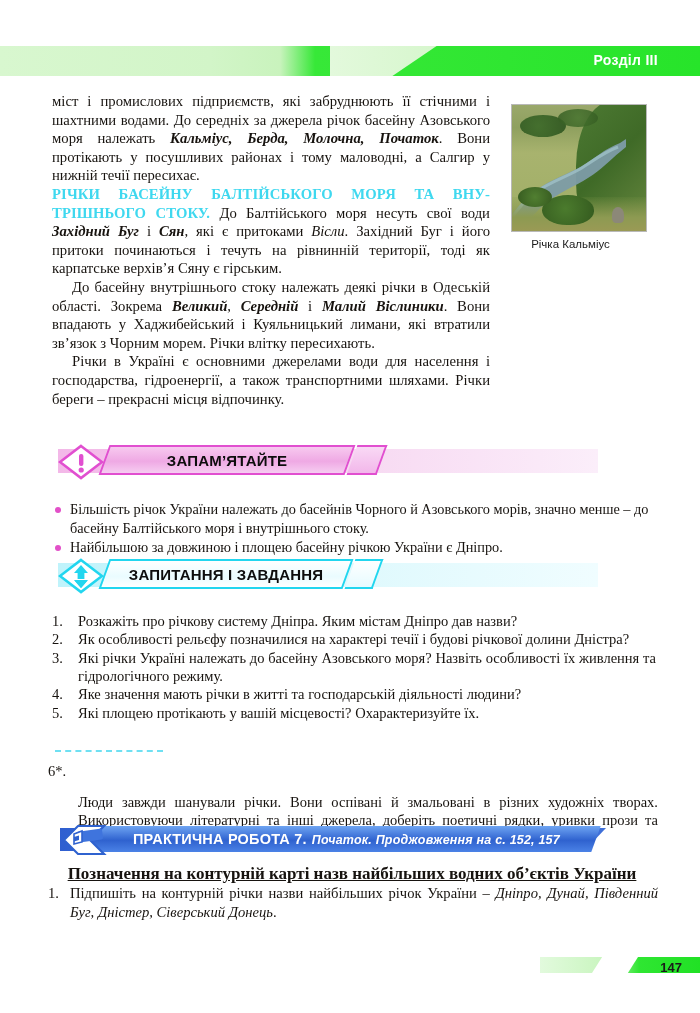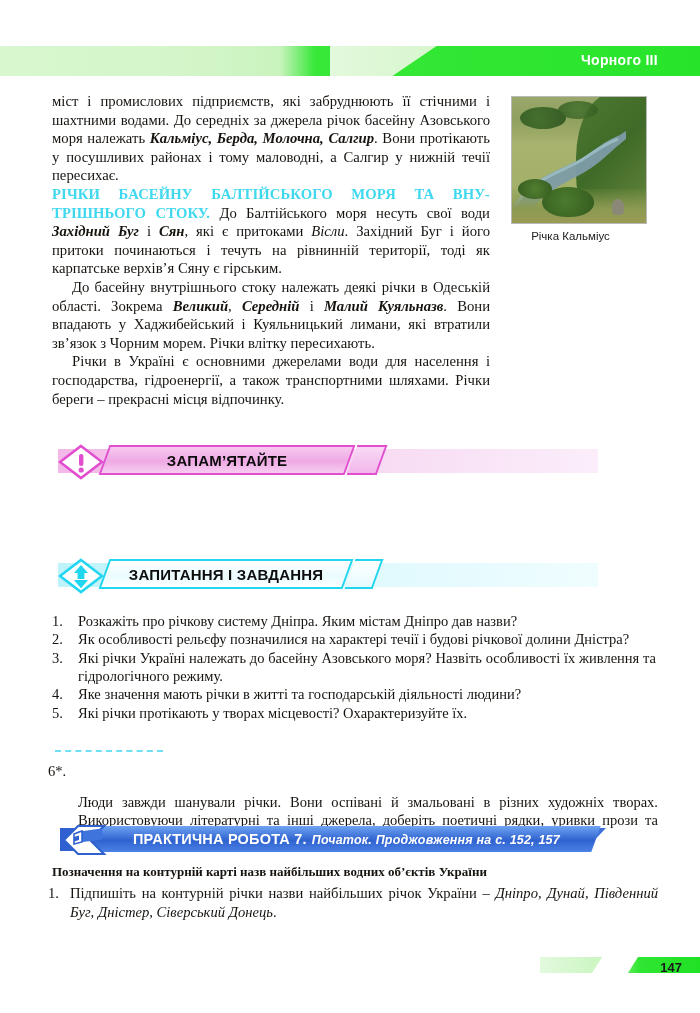--- a/index.html
+++ b/index.html
@@ -37,21 +37,21 @@
   }
   .col p { margin: 0; text-indent: 0; }
   .col p.ind { text-indent: 20px; }
   .bi { font-weight: bold; font-style: italic; }
   .it { font-style: italic; }
   .runhead {
     color: #3fd8ef; font-weight: bold; letter-spacing: .1px;
   }
 
   
-  .photo-wrap { position: absolute; left: 511px; top: 96px; width: 119px; }
+  .photo-wrap { position: absolute; left: 511px; top: 104px; width: 119px; }
   .photo {
     width: 136px; height: 128px; border: 1px solid #b9b9b9; overflow: hidden;
     position: relative; background: #9db36a;
   }
   .ph-sky { position:absolute; inset:0;
     background: linear-gradient(to bottom,#9aa86b 0%, #8fa05f 18%, #a8b36e 38%, #9fae66 100%); }
   .ph-hillR { position:absolute; right:-6px; top:-4px; width:76px; height:136px;
     background: linear-gradient(135deg,#4d7a33 0%, #3f6a27 45%, #6c8a42 100%);
     border-radius: 48% 10% 22% 40%; }
   .ph-bushTop { position:absolute; left:8px; top:10px; width:46px; height:22px;
@@ -164,22 +164,22 @@
   }
   .star-item {
     position: absolute; left: 48px; width: 610px;
     font-size: 14.5px; line-height: 1.265; color: #17130f;
     display: flex;
   }
   .star-item .num { width: 30px; flex: none; }
   .star-item .txt { flex: 1; text-align: justify; margin-top: 31px; }
 
   .pw-title {
-    position: absolute; left: 52px; width: 600px; text-align: left;
-    font-weight: bold; font-size: 13px; color: #17130f;
+    position: absolute; left: 52px; width: 600px; text-align: center;
+    font-weight: bold; font-size: 17px; color: #17130f; text-decoration: underline;
   }
   .pw-item {
     position: absolute; left: 48px; width: 610px;
     font-size: 14.6px; line-height: 1.27; color: #17130f; display: flex;
   }
   .pw-item .num { width: 22px; flex:none; }
   .pw-item .txt { flex: 1; text-align: justify; }
 
   
   .footer-bar {
@@ -196,28 +196,28 @@
     font-size: 13px; font-weight: bold; color: #1a1a1a; text-align: center;
   }
 </style>
 </head>
 <body>
 
 <div class="page">
 
   <div class="header-bar"></div>
   <div class="header-notch2"></div>
-  <div class="header-title">Чорного III</div>
+  <div class="header-title">Розділ III</div>
 
   <div class="col">
-    <p><span>міст і промислових підприємств, які забруднюють її стічни­ми і шахтними водами. До середніх за джерела річок ба­сейну Азовського моря належать </span><span class="bi">Кальміус, Берда, Молочна, Салгир</span><span>. Вони протікають у посушливих районах і тому ма­ловодні, а Салгир у нижній течії пересихає.</span></p>
+    <p><span>міст і промислових підприємств, які забруднюють її стічни­ми і шахтними водами. До середніх за джерела річок ба­сейну Азовського моря належать </span><span class="bi">Кальміус, Берда, Молочна, Початок</span><span>. Вони протікають у посушливих районах і тому ма­ловодні, а Салгир у нижній течії пересихає.</span></p>
 
     <p><span class="runhead">РІЧКИ БАСЕЙНУ БАЛТІЙСЬКОГО МОРЯ ТА ВНУ­ТРІШНЬОГО СТОКУ.</span><span> До Балтійського моря несуть свої води </span><span class="bi">Західний Буг</span><span> і </span><span class="bi">Сян</span><span>, які є притоками </span><span class="it">Вісли</span><span>. Західний Буг і його притоки починаються і течуть на рівнинній території, тоді як карпатське верхів’я Сяну є гірським.</span></p>
 
-    <p class="ind"><span>До басейну внутрішнього стоку належать деякі річки в Одеській області. Зокрема </span><span class="bi">Великий</span><span>, </span><span class="bi">Середній</span><span> і </span><span class="bi">Малий Куяль­назв</span><span>. Вони впадають у Хаджибейський і Куяльницький ли­мани, які втратили зв’язок з Чорним морем. Річки влітку пересихають.</span></p>
+    <p class="ind"><span>До басейну внутрішнього стоку належать деякі річки в Одеській області. Зокрема </span><span class="bi">Великий</span><span>, </span><span class="bi">Середній</span><span> і </span><span class="bi">Малий Вісли­ники</span><span>. Вони впадають у Хаджибейський і Куяльницький ли­мани, які втратили зв’язок з Чорним морем. Річки влітку пересихають.</span></p>
 
     <p class="ind">Річки в Україні є основними джерелами води для насе­лення і господарства, гідроенергії, а також транспортними шляхами. Річки береги – прекрасні місця відпочинку.</p>
   </div>
 
   <div class="photo-wrap">
     <div class="photo">
       <div class="ph-sky"></div>
       <div class="ph-hillR"></div>
       <div class="ph-bushTop"></div>
       <div class="ph-bush2"></div>
@@ -241,20 +241,24 @@
     </div>
     <div class="ico">
       <svg width="46" height="36" viewBox="0 0 46 36">
         <polygon points="23,2 44,18 23,34 2,18" fill="#ffffff" stroke="#e14fd0" stroke-width="2.6"></polygon>
         <rect x="21" y="10" width="4.4" height="12" rx="2" fill="#e14fd0"></rect>
         <circle cx="23.2" cy="26" r="2.6" fill="#e14fd0"></circle>
       </svg>
     </div>
   </div>
 
+  <ul class="bullets" style="top:500px;">
+    <li>Більшість річок України належать до басейнів Чорного й Азовського морів, значно менше – до басейну Балтійського моря і внутрішнього стоку.</li>
+    <li>Найбільшою за довжиною і площею басейну річкою України є Дніпро.</li>
+  </ul>
 
   <div class="banner b-cyan" style="left:0; top:558px; width:700px;">
     <div class="strip"></div>
     <div class="tail"></div>
     <div class="plate">
       <span>ЗАПИТАННЯ І ЗАВДАННЯ</span>
     </div>
     <div class="ico">
       <svg width="46" height="36" viewBox="0 0 46 36">
         <polygon points="23,2 44,18 23,34 2,18" fill="#ffffff" stroke="#22d6ef" stroke-width="2.6"></polygon>
@@ -277,21 +281,21 @@
     <div class="row">
       <div class="num">3.</div>
       <div class="txt">Які річки Україні належать до басейну Азовського моря? Назвіть особли­вості їх живлення та гідрологічного режиму.</div>
     </div>
     <div class="row">
       <div class="num">4.</div>
       <div class="txt">Яке значення мають річки в житті та господарській діяльності людини?</div>
     </div>
     <div class="row">
       <div class="num">5.</div>
-      <div class="txt">Які річки протікають у творах місцевості? Охарактеризуйте їх.</div>
+      <div class="txt">Які площею протікають у вашій місцевості? Охарактеризуйте їх.</div>
     </div>
   </div>
 
   <div class="dash-sep" style="top:750px;"></div>
 
   <div class="star-item" style="top:762px;">
     <div class="num">6*.</div>
     <div class="txt">Люди завжди шанували річки. Вони оспівані й змальовані в різних худож­ніх творах. Використовуючи літературні та інші джерела, доберіть поетичні рядки, уривки прози та репродукції картин, що присвячені річкам.</div>
   </div>
 

